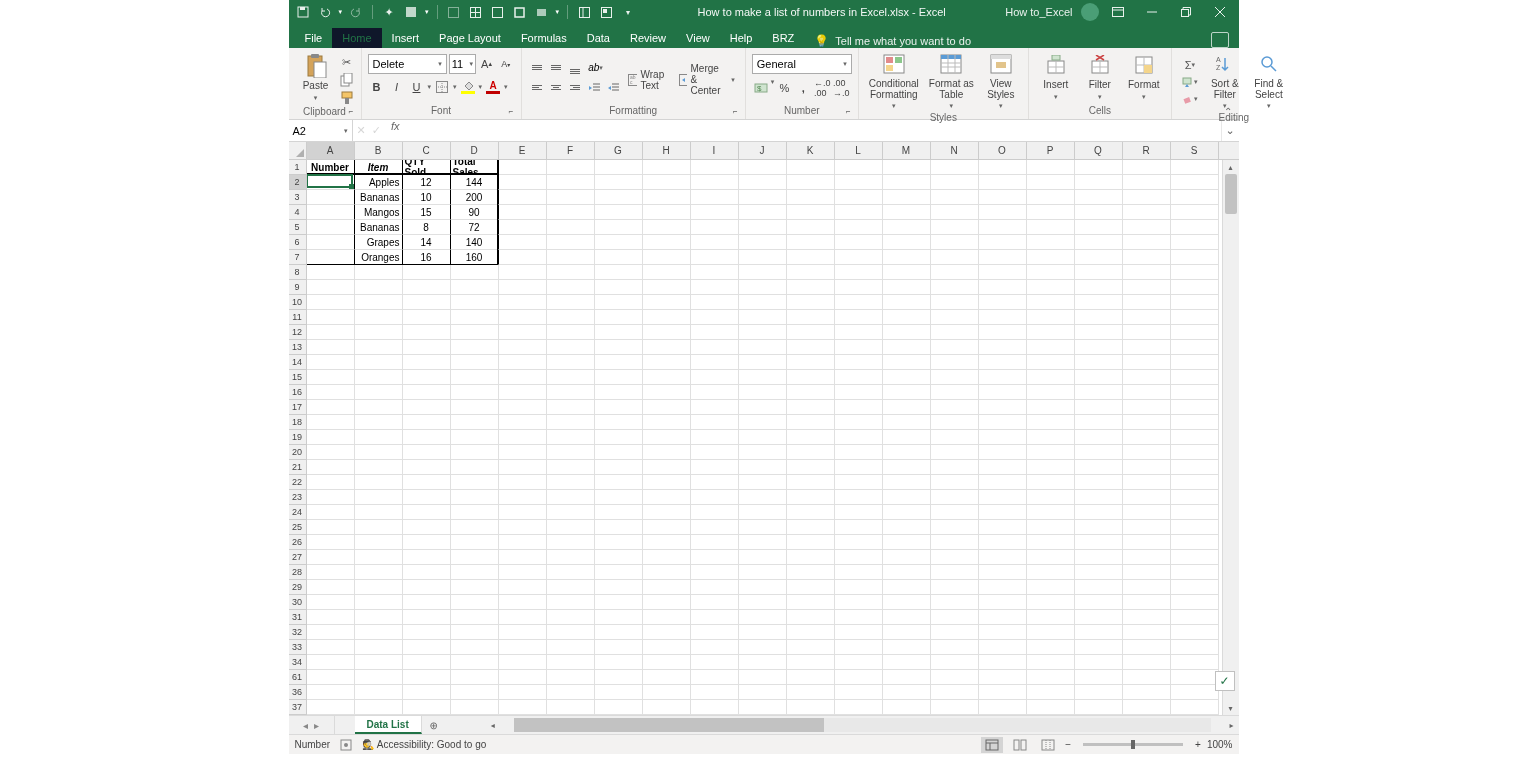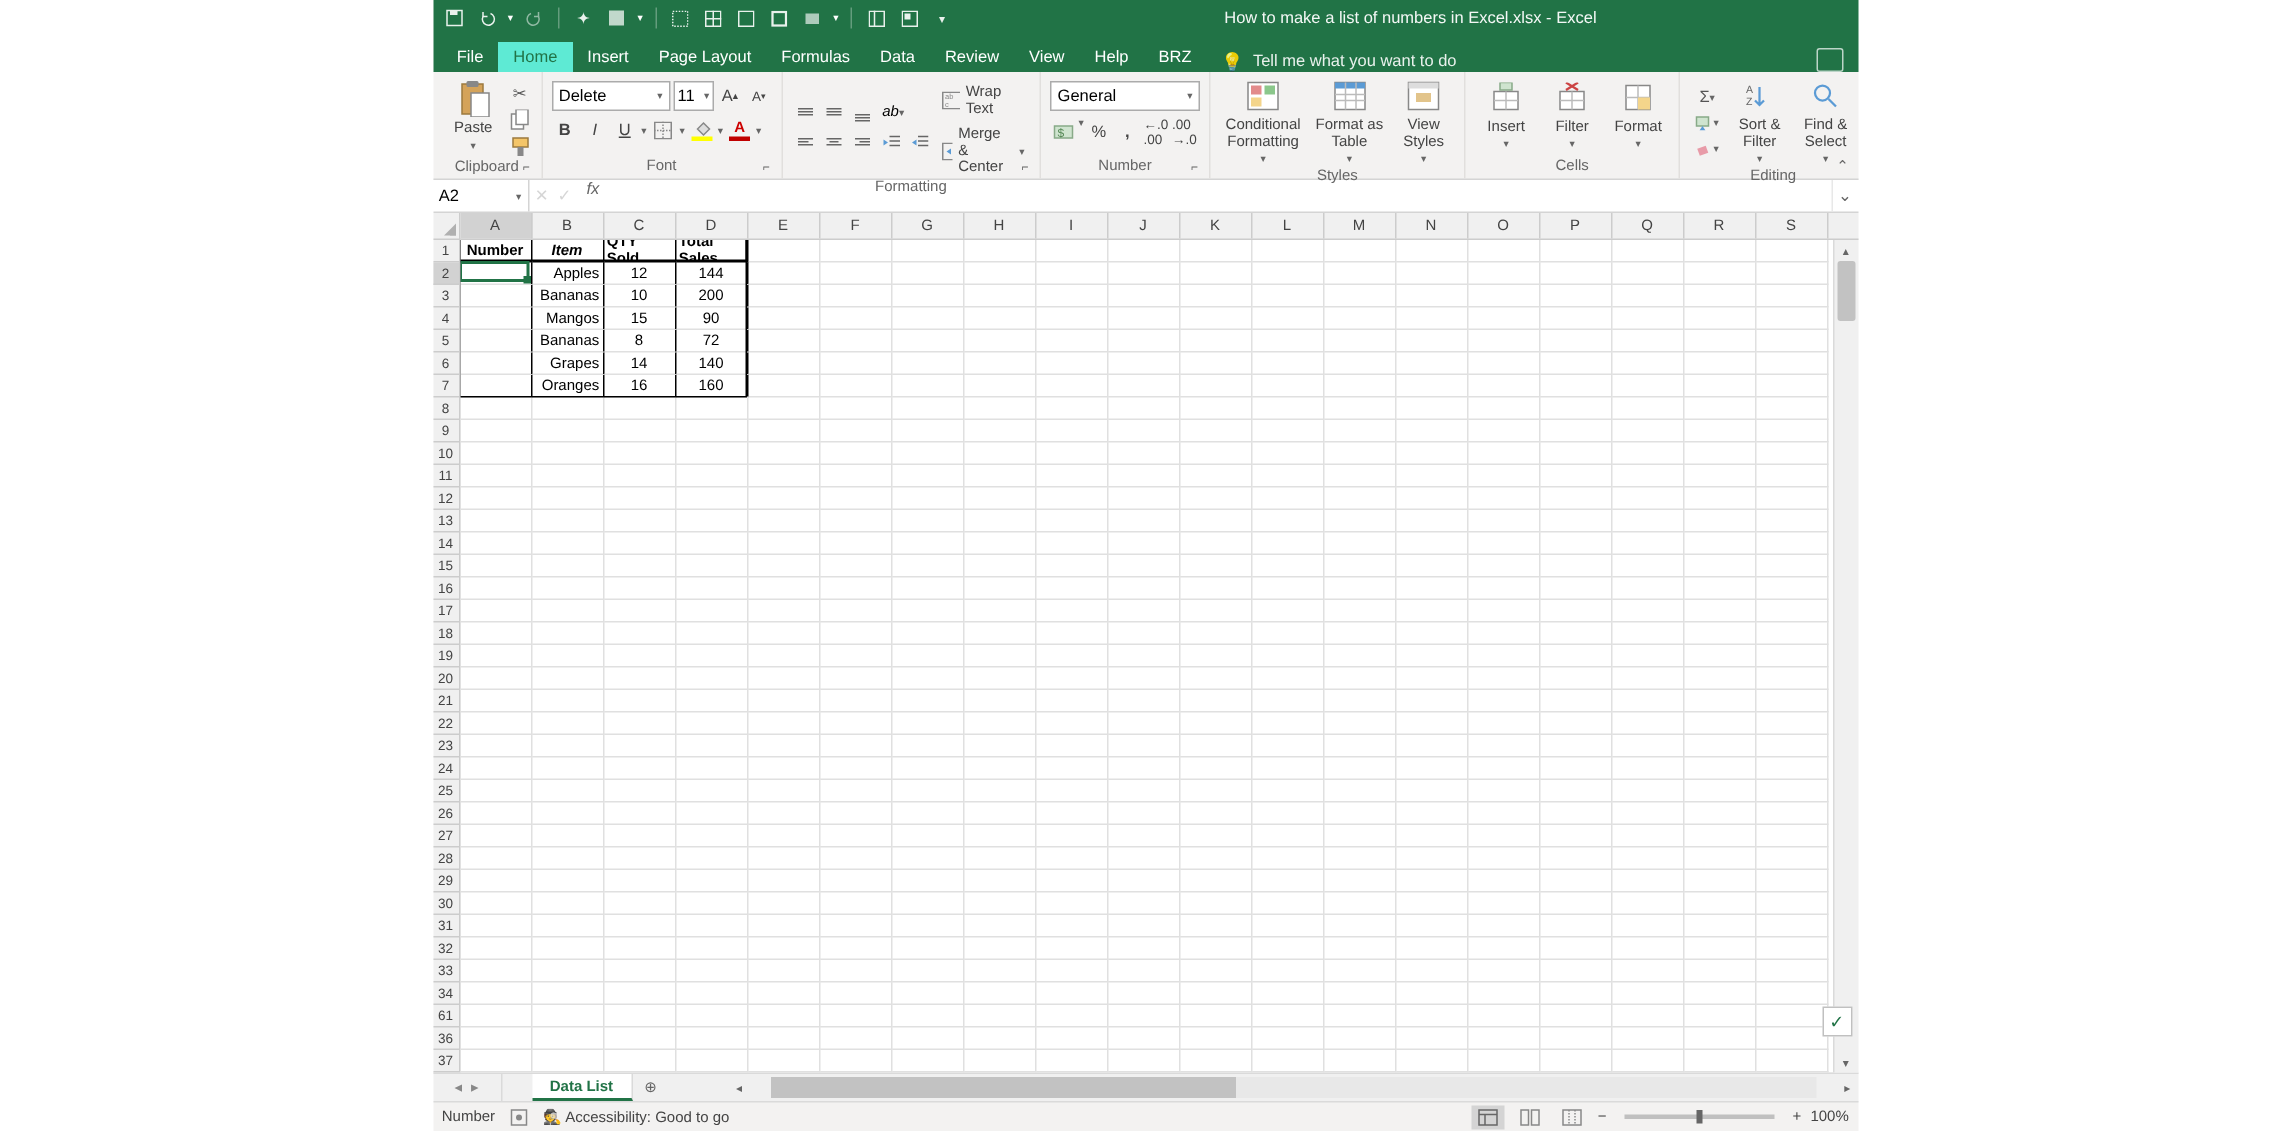--- a/index.html
+++ b/index.html
@@ -14,21 +14,21 @@
     .title-text { flex: 1; text-align: center; opacity: 0.95; font-size: 11px; }
     .title-right { display: flex; align-items: center; gap: 4px; padding: 0 4px; }
     .title-right .user { font-size: 11px; opacity: 0.9; margin-right: 4px; }
     .avatar { width: 18px; height: 18px; border-radius: 50%; background: #4a9e76; display: inline-block; }
     .win-btn { width: 30px; height: 24px; display: flex; align-items: center; justify-content: center; opacity: 0.9; cursor: pointer; }
 
     
     .tabs-bar { height: 24px; background: #217346; display: flex; align-items: flex-end; padding-left: 6px; color: #fff; }
     .tab { padding: 4px 10px; font-size: 11px; cursor: pointer; }
     .tab.file { background: transparent; }
-    .tab.active { background: #5eead4; color: #217346; }
+    .tab.active { background: #0f172a; color: #217346; }
     .tell-me { display: flex; align-items: center; gap: 6px; padding: 0 10px; opacity: 0.9; }
     .tell-me .bulb { font-size: 12px; }
     .tabs-right { margin-left: auto; padding: 0 10px; display: flex; align-items: center; }
     .share-icon { width: 18px; height: 16px; border: 1px solid rgba(255,255,255,0.7); border-radius: 2px; position: relative; }
 
     
     .ribbon { height: 72px; background: #f3f2f1; display: flex; border-bottom: 1px solid #d4d4d4; position: relative; }
     .group { border-right: 1px solid #e1dfdd; padding: 2px 6px 2px 6px; display: flex; flex-direction: column; justify-content: space-between; position: relative; }
     .group-body { display: flex; align-items: center; gap: 2px; flex: 1; }
     .group-label { font-size: 10px; color: #666; text-align: center; padding-bottom: 1px; }
@@ -51,21 +51,21 @@
     .btn-sq.underline { text-decoration: underline; }
     .color-bar { width: 14px; height: 3px; background: #ffff00; }
     .color-bar.red { background: #c00000; }
 
     .align-grid { display: flex; flex-direction: column; gap: 2px; }
     .align-row { display: flex; gap: 1px; }
     .align-btn { width: 18px; height: 18px; display: flex; align-items: center; justify-content: center; cursor: pointer; }
     .align-lines { display: flex; flex-direction: column; gap: 1px; }
     .align-lines span { display: block; height: 1px; background: #666; }
 
-    .wrap-merge { display: flex; flex-direction: column; gap: 2px; padding-top: 4px; }
+    .wrap-merge { display: flex; gap: 2px; padding-top: 4px; }
     .wm-btn { display: flex; align-items: center; gap: 4px; font-size: 10px; color: #444; cursor: pointer; padding: 2px 4px; }
 
     .number-fmt { width: 100px; height: 20px; border: 1px solid #ababab; background: #fff; font-size: 11px; padding: 0 4px; display: flex; align-items: center; justify-content: space-between; }
     .num-row { display: flex; gap: 1px; margin-top: 2px; }
 
     .collapse-ribbon { position: absolute; right: 6px; bottom: 2px; font-size: 10px; color: #666; cursor: pointer; }
 
     
     .formula-bar { height: 22px; border-bottom: 1px solid #d4d4d4; display: flex; align-items: stretch; background: #fff; }
     .name-box { width: 64px; border-right: 1px solid #d4d4d4; display: flex; align-items: center; padding: 0 4px; font-size: 11px; justify-content: space-between; }
@@ -192,20 +192,47 @@
         </div>
       <div class="qat-btn">
           <svg width="11" height="11">
             <rect x="0.5" y="0.5" width="10" height="10" fill="none" stroke="#fff"></rect>
             <rect x="2" y="2" width="4" height="4" fill="#fff"></rect>
           </svg>
         </div>
       <div class="qat-btn" style="font-size:8px">▾</div>
     </div>
     <div class="title-text">How to make a list of numbers in Excel.xlsx - Excel</div>
+    <div class="title-right">
+      <span class="user">How to_Excel</span>
+      <span class="avatar"></span>
+      <div class="win-btn">
+          <svg width="12" height="10">
+            <rect x="0.5" y="0.5" width="11" height="9" fill="none" stroke="#fff"></rect>
+            <line x1="0" y1="3" x2="12" y2="3" stroke="#fff"></line>
+          </svg>
+        </div>
+      <div class="win-btn">
+          <svg width="10" height="10">
+            <line x1="0" y1="5" x2="10" y2="5" stroke="#fff"></line>
+          </svg>
+        </div>
+      <div class="win-btn">
+          <svg width="10" height="10">
+            <rect x="0.5" y="2.5" width="7" height="7" fill="none" stroke="#fff"></rect>
+            <path d="M2 2 L2 0.5 L9.5 0.5 L9.5 8 L8 8" fill="none" stroke="#fff"></path>
+          </svg>
+        </div>
+      <div class="win-btn">
+          <svg width="10" height="10">
+            <line x1="0" y1="0" x2="10" y2="10" stroke="#fff"></line>
+            <line x1="10" y1="0" x2="0" y2="10" stroke="#fff"></line>
+          </svg>
+        </div>
+    </div>
   </div>
 
   <div class="tabs-bar">
     <div class="tab file">File</div>
     <div class="tab active">Home</div>
     <div class="tab">Insert</div>
     <div class="tab">Page Layout</div>
     <div class="tab">Formulas</div>
     <div class="tab">Data</div>
     <div class="tab">Review</div>

